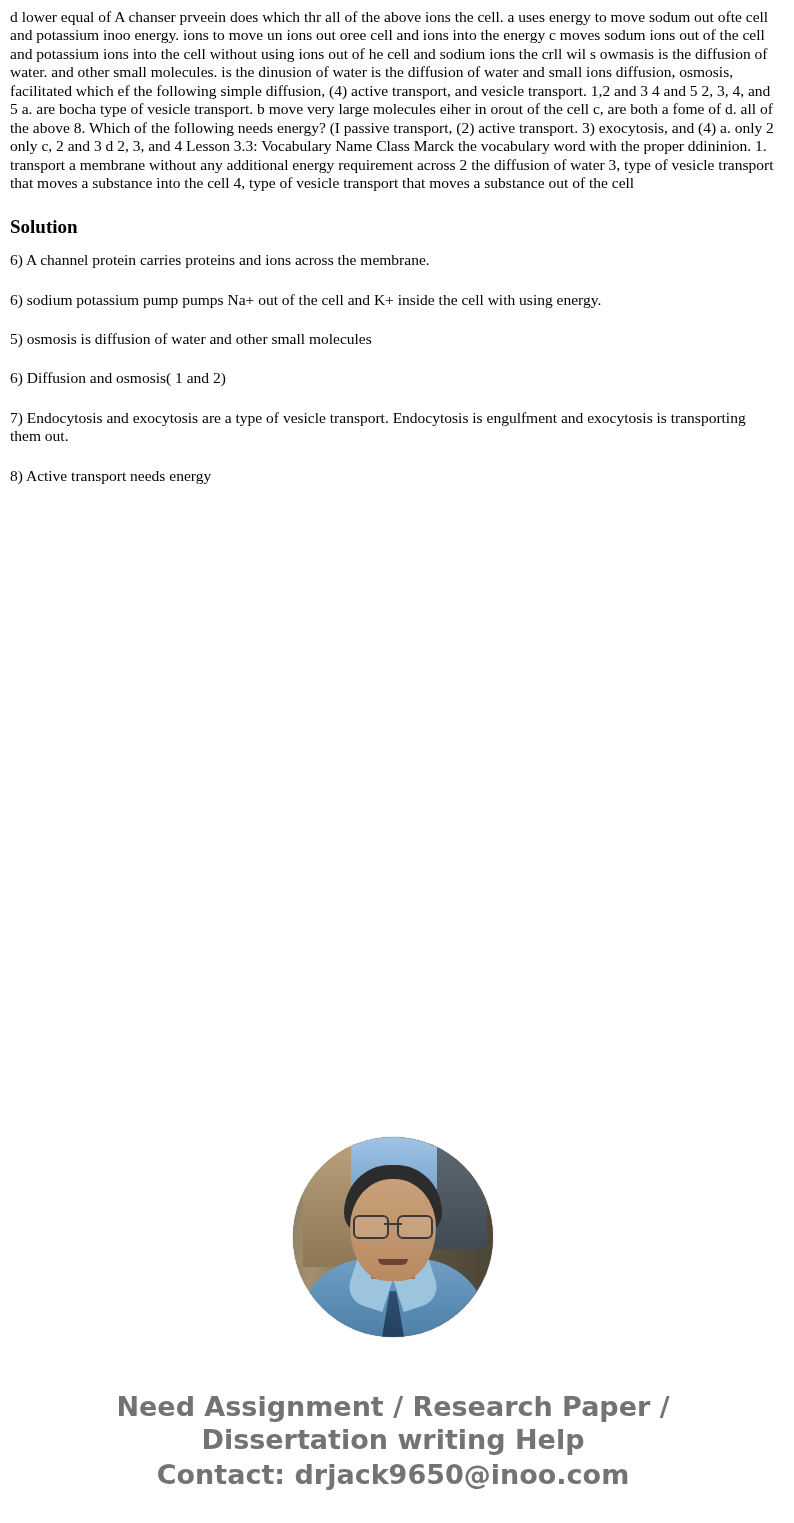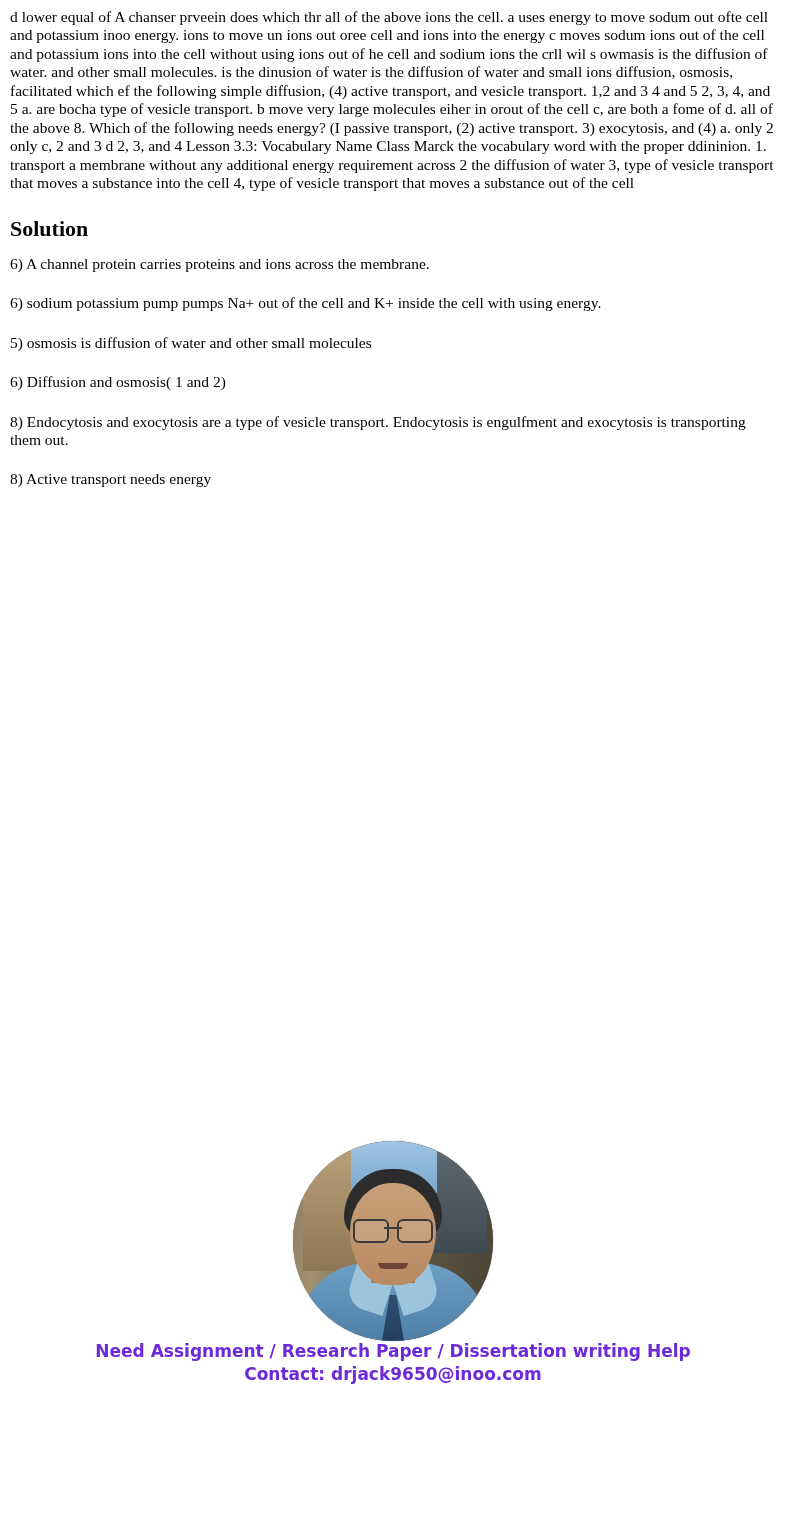--- a/index.html
+++ b/index.html
@@ -23,21 +23,21 @@
   .question-block {
     font-family: "Liberation Serif", "DejaVu Serif", serif;
     font-size: 15.5px;
     line-height: 1.19;
     text-align: left;
     margin: 0 0 8px 0;
     color: #000;
   }
   .solution-heading {
     font-family: "Liberation Serif", "DejaVu Serif", serif;
-    font-size: 22px;
+    font-size: 19px;
     font-weight: bold;
     margin: 24px 0 12px 0;
     line-height: 1.2;
   }
   .answer {
     font-family: "Liberation Serif", "DejaVu Serif", serif;
     font-size: 15.5px;
     line-height: 1.19;
     margin: 0 0 21px 0;
   }
@@ -148,47 +148,48 @@
     background: #a9764f;
   }
   .av-tie {
     position: absolute;
     left: 50%; transform: translateX(-50%);
     bottom: 0; width: 22px; height: 46px;
     background: linear-gradient(180deg, #2f4f72 0%, #23405e 100%);
     clip-path: polygon(35% 0, 65% 0, 100% 100%, 0 100%);
   }
   .promo {
+    margin-top: 54px;
     text-align: center;
     font-family: "DejaVu Sans", "Liberation Sans", sans-serif;
     font-weight: bold;
-    font-size: 17px;
+    font-size: 27px;
     line-height: 1.22;
-    color: #6d28d9;
+    color: #737373;
     padding: 0 20px;
   }
   .promo-line2 {
     display: block;
     margin-top: 2px;
   }
 </style>
 </head>
 <body>
 
 <div class="page">
 
   <p class="question-block">d lower equal of A chanser prveein does which thr all of the above ions the cell. a uses energy to move sodum out ofte cell and potassium inoo energy. ions to move un ions out oree cell and ions into the energy c moves sodum ions out of the cell and potassium ions into the cell without using ions out of he cell and sodium ions the crll wil s owmasis is the diffusion of water. and other small molecules. is the dinusion of water is the diffusion of water and small ions diffusion, osmosis, facilitated which ef the following simple diffusion, (4) active transport, and vesicle transport. 1,2 and 3 4 and 5 2, 3, 4, and 5 a. are bocha type of vesicle transport. b move very large molecules eiher in orout of the cell c, are both a fome of d. all of the above 8. Which of the following needs energy? (I passive transport, (2) active transport. 3) exocytosis, and (4) a. only 2 only c, 2 and 3 d 2, 3, and 4 Lesson 3.3: Vocabulary Name Class Marck the vocabulary word with the proper ddininion. 1. transport a membrane without any additional energy requirement across 2 the diffusion of water 3, type of vesicle transport that moves a substance into the cell 4, type of vesicle transport that moves a substance out of the cell</p>
 
   <h2 class="solution-heading">Solution</h2>
 
   <p class="answer">6) A channel protein carries proteins and ions across the membrane.</p>
   <p class="answer">6) sodium potassium pump pumps Na+ out of the cell and K+ inside the cell with using energy.</p>
   <p class="answer">5) osmosis is diffusion of water and other small molecules</p>
   <p class="answer">6) Diffusion and osmosis( 1 and 2)</p>
-  <p class="answer">8) Endocytosis and exocytosis are a type of vesicle transport. Endocytosis is engulfment and exocytosis is transporting them out.</p>
+  <p class="answer">7) Endocytosis and exocytosis are a type of vesicle transport. Endocytosis is engulfment and exocytosis is transporting them out.</p>
   <p class="answer last">8) Active transport needs energy</p>
 
   <div class="spacer"></div>
 
   <div class="avatar-wrap">
     <div class="avatar">
       <div class="av-bg"></div>
       <div class="av-door"></div>
       <div class="av-door2"></div>
       <div class="av-sky"></div>

